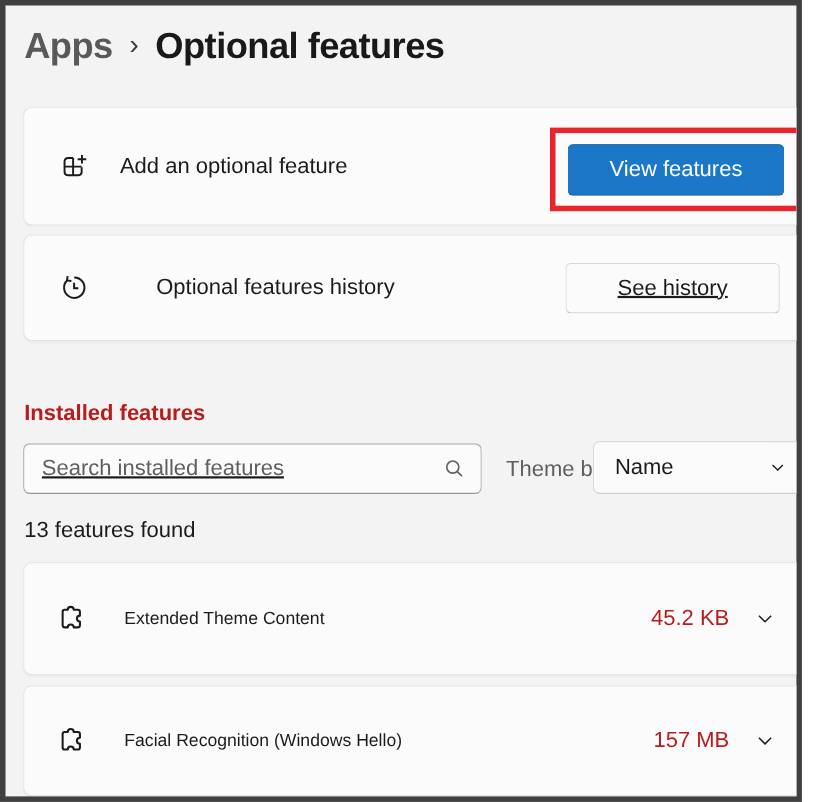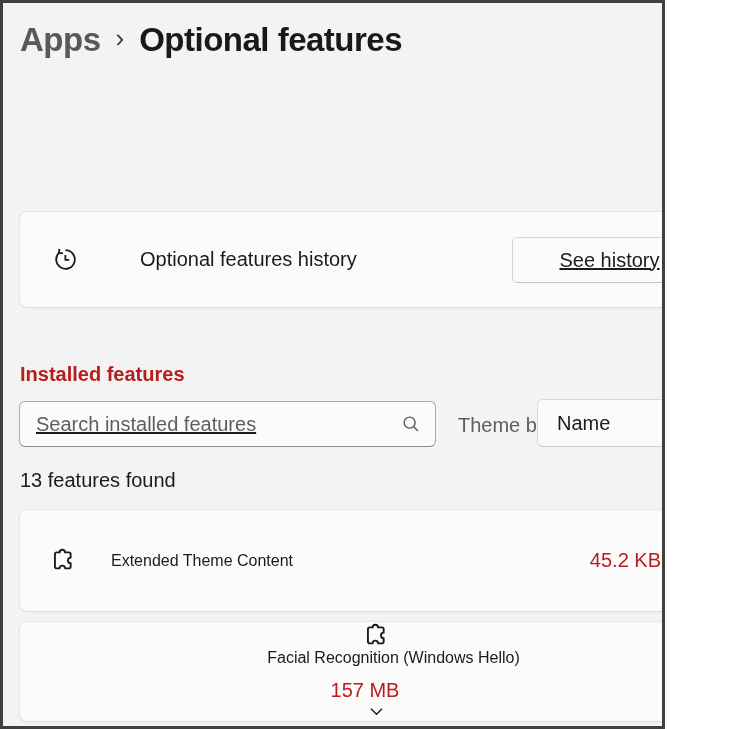--- a/index.html
+++ b/index.html
@@ -1,20 +1,20 @@
 <!DOCTYPE html>
 <html><head>
 <meta charset="utf-8">
 <style>
   html,body { margin:0; padding:0; background:#fff; }
   .page {
     position: relative;
-    width: 665px; height: 729px;
+    width: 729px; height: 729px;
     box-sizing: border-box;
-    border: 3px solid #404040;
+    border: 5px solid #404040;
     background: #f3f3f3;
     font-family: "Liberation Sans", sans-serif;
     overflow: hidden;
   }
   
   .breadcrumb { position:absolute; left:17px; top:18px; display:flex; align-items:center; }
   .crumb-parent { font-size:33px; font-weight:700; color:#595959; letter-spacing:-0.5px; cursor:pointer; }
   .crumb-sep { font-size:26px; color:#3c3c3c; margin:0 15px; padding-bottom:3px; font-weight:400; }
   .crumb-current { font-size:33px; font-weight:700; color:#191919; letter-spacing:-0.5px; }
 
@@ -81,37 +81,51 @@
 
   
   .feature-card {
     position:absolute; left:16px; width:711px;
     background:#fbfbfb; border:1px solid #e5e5e5; border-bottom-color:#dedede;
     border-radius:8px; box-sizing:border-box;
     display:flex; align-items:center; padding:0 26px 0 30px; cursor:pointer;
     box-shadow: 0 1px 2px rgba(0,0,0,0.03);
   }
   .fc-0 { top:506px; height:103px; }
-  .fc-1 { top:618px; height:101px;flex-direction:column; }
+  .fc-1 { top:618px; height:101px; }
   .feature-icon { width:27px; height:27px; flex:none; display:flex; }
   .feature-name { margin-left:34px; font-size:16px; color:#1b1b1b; flex:1; }
   .feature-size { font-size:20px; color:#b91c1c; margin-right:23px; }
   .chev { display:flex; flex:none; }
 </style>
 </head>
 <body>
 
 <div class="page">
 
   <div class="breadcrumb">
     <span class="crumb-parent">Apps</span>
     <span class="crumb-sep">›</span>
     <span class="crumb-current">Optional features</span>
   </div>
 
+  <div class="card card-add">
+    <span class="card-icon">
+      <svg width="27" height="27" viewBox="0 0 26 24" fill="none" stroke="#1b1b1b" stroke-width="1.7">
+        <path d="M12 4.5 H7.8 Q4.5 4.5 4.5 7.8 V16.2 Q4.5 19.5 7.8 19.5 H16.2 Q19.5 19.5 19.5 16.2 V12.5"></path>
+        <path d="M12 4.5 V19.5"></path>
+        <path d="M4.5 12 H19.5"></path>
+        <path d="M16 5.5 h7.5 M19.75 1.75 v7.5"></path>
+      </svg>
+    </span>
+    <span class="card-label">Add an optional feature</span>
+    <div class="red-annotation">
+      <button class="btn btn-primary">View features</button>
+    </div>
+  </div>
 
   <div class="card card-history">
     <span class="card-icon">
       <svg width="27" height="27" viewBox="0 0 24 24" fill="none" stroke="#1b1b1b" stroke-width="1.6">
         <path d="M12 3.75 A8.25 8.25 0 1 1 6.17 6.17"></path>
         <path d="M6.6 2.6 L6.17 6.17 L9.7 6.6"></path>
         <path d="M11.9 8.1 V12.4 H15.3"></path>
       </svg>
     </span>
     <span class="card-label">Optional features history</span>

